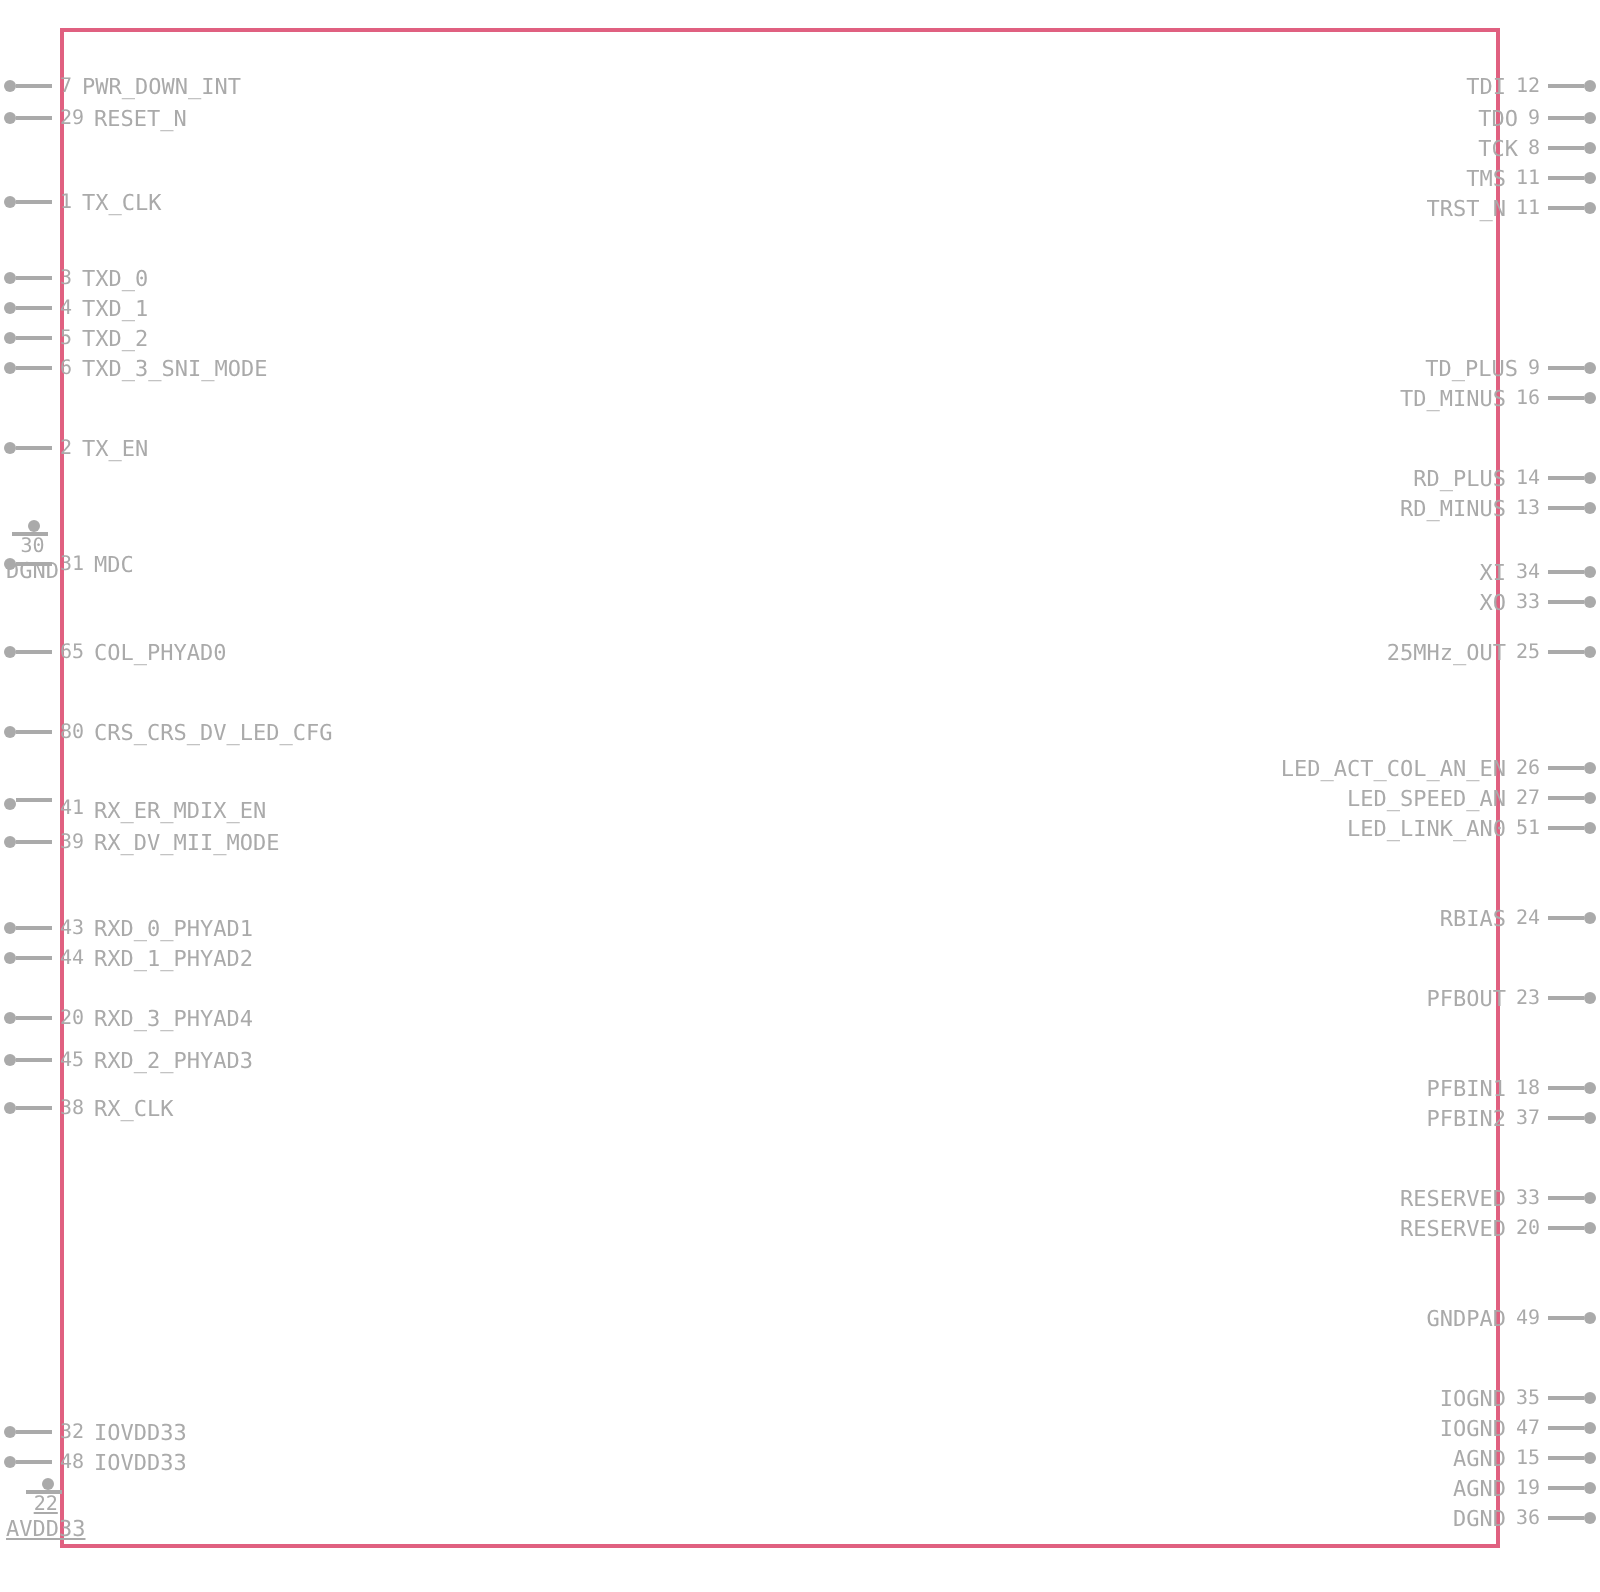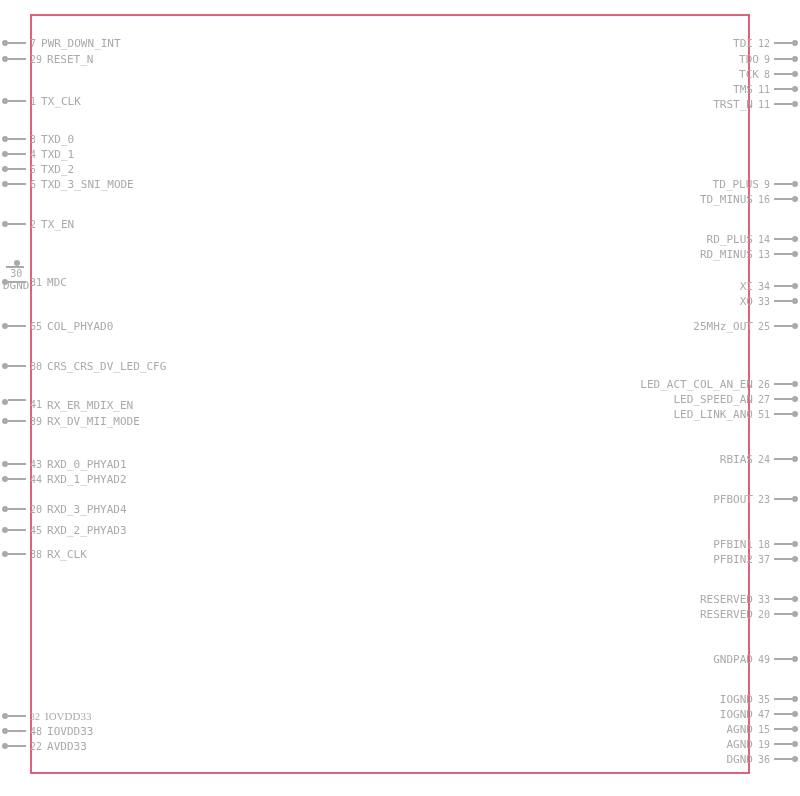--- a/index.html
+++ b/index.html
@@ -177,33 +177,33 @@
     <div class="pin-line"></div>
     <span class="pin-number">20</span>
     <span class="pin-label">RXD_3_PHYAD4</span>
   </div>
 <div class="pin left" style="position: absolute; left: 0px; top: 547px; height: 14px; align-items: center; display: flex; flex-direction: row;">
     <div class="pin-dot" style="margin-left: 2px;"></div>
     <div class="pin-line"></div>
     <span class="pin-number">38</span>
     <span class="pin-label">RX_CLK</span>
   </div>
-<div class="pin left" style="position: absolute; left: 0px; top: 709px; height: 14px; align-items: center; display: flex; flex-direction: row; font-family: Liberation Serif, serif;">
+<div class="pin left" style="position: absolute; left: 0px; top: 709px; height: 14px; align-items: center; display: flex; flex-direction: row;">
     <div class="pin-dot" style="margin-left: 2px;"></div>
     <div class="pin-line"></div>
     <span class="pin-number">32</span>
     <span class="pin-label">IOVDD33</span>
   </div>
 <div class="pin left" style="position: absolute; left: 0px; top: 724px; height: 14px; align-items: center; display: flex; flex-direction: row;">
     <div class="pin-dot" style="margin-left: 2px;"></div>
     <div class="pin-line"></div>
     <span class="pin-number">48</span>
     <span class="pin-label">IOVDD33</span>
   </div>
-<div class="pin left" style="position: absolute; left: 0px; top: 739px; height: 14px; align-items: center; display: flex; ">
+<div class="pin left" style="position: absolute; left: 0px; top: 739px; height: 14px; align-items: center; display: flex; flex-direction: column; text-decoration: underline;">
     <div class="pin-dot" style="margin-left: 2px;"></div>
     <div class="pin-line"></div>
     <span class="pin-number">22</span>
     <span class="pin-label">AVDD33</span>
   </div>
 <div class="pin right" style="position: absolute; right: 0px; top: 36px; height: 14px; align-items: center; display: flex; flex-direction: row-reverse;">
     <div class="pin-dot" style="margin-right: 2px;"></div>
     <div class="pin-line"></div>
     <span class="pin-number">12</span>
     <span class="pin-label">TDI</span>

